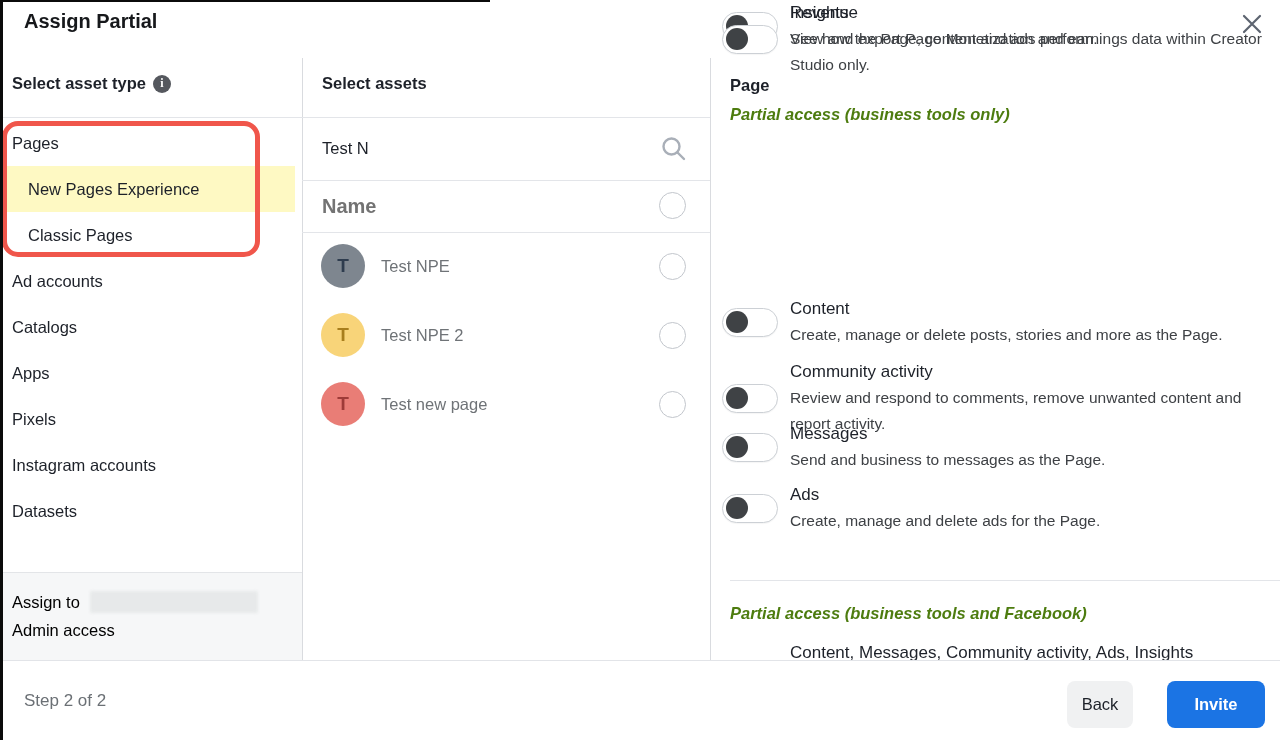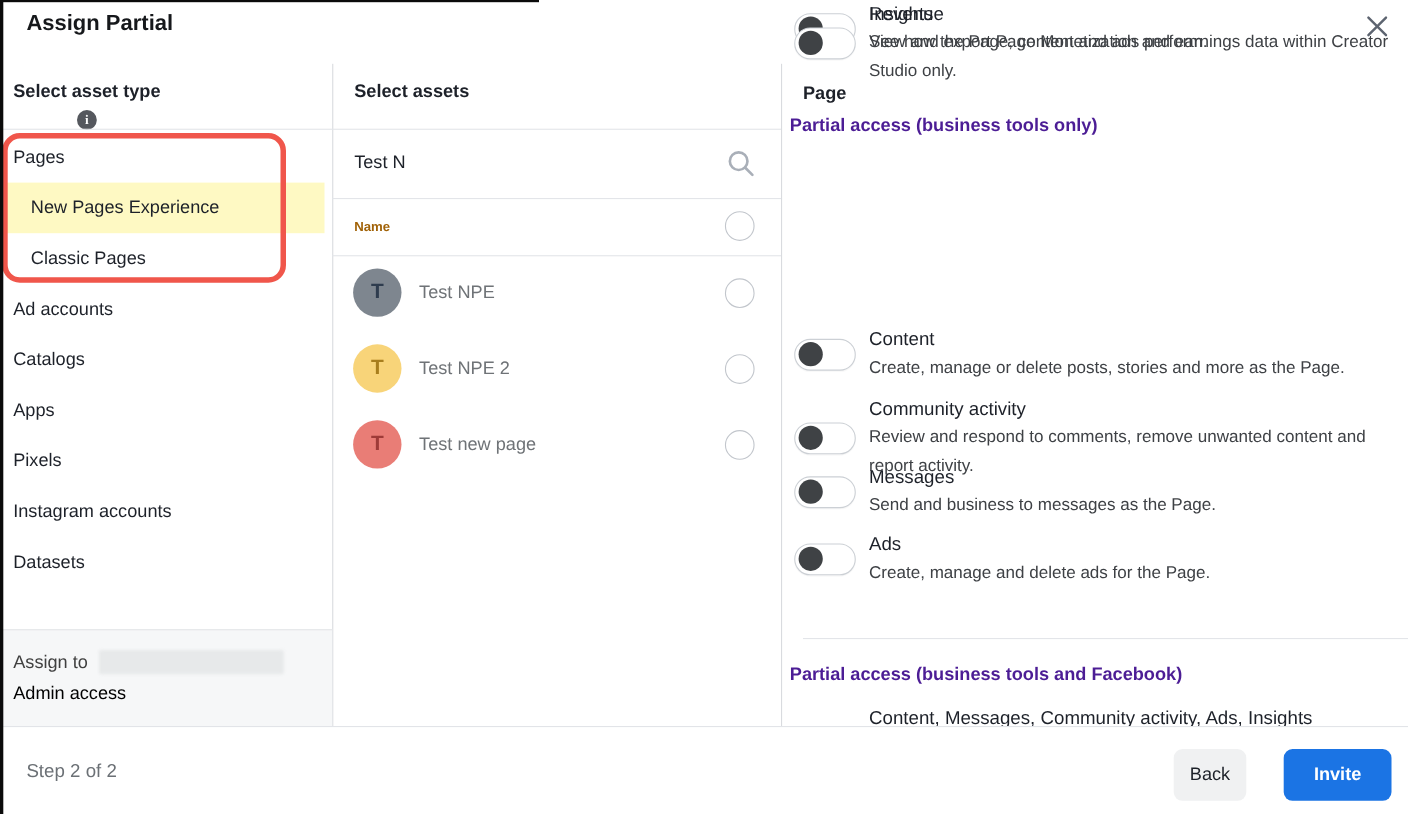--- a/index.html
+++ b/index.html
@@ -17,68 +17,68 @@
   .close-btn svg { display:block; }
 
   
   .vdiv { position:absolute; top:58px; width:1px; height:602px; background:#d9dbdf; }
   .vdiv1 { left:302px; } .vdiv2 { left:710px; }
   .hdiv { position:absolute; height:1px; background:#e3e5e9; }
 
   
   .col1 { position:absolute; left:0; top:0; width:302px; height:660px; }
   .col-heading { position:absolute; font-size:16.5px; font-weight:bold; color:#1d2129; }
-  .col1 .col-heading { left:12px; top:74px; display:flex; align-items:center; gap:7px;flex-direction:column; }
+  .col1 .col-heading { left:12px; top:74px; display:flex; align-items:center; gap:7px; }
   .info-icon { display:inline-flex; width:18px; height:18px; border-radius:50%; background:#55585e;
                color:#fff; font-size:12px; font-weight:bold; align-items:center; justify-content:center;
                font-family:"Liberation Serif", serif; }
   .col1 .hdiv.h1 { left:0; top:117px; width:302px; }
   .type-list { list-style:none; position:absolute; left:0; top:120px; width:302px; }
   .type-item { height:46px; line-height:46px; padding-left:12px; font-size:16.5px; color:#1d2129;
                width:295px; cursor:pointer; }
   .type-item.indent { padding-left:28px; }
   .type-item.selected { background:#fef9c3; }
   .annotation { position:absolute; left:2px; top:121px; width:258px; height:136px;
                 border:5px solid #F0564B; border-radius:16px; z-index:40; pointer-events:none; }
 
   .assign-to { position:absolute; left:0; top:572px; width:302px; height:88px;
                background:#f6f7f8; border-top:1px solid #e3e5e8; padding:18px 12px 0 12px; }
-  .assign-line { font-size:16.5px; color:#404040; display:flex; align-items:center; }
+  .assign-line { font-size:16.5px; color:#000000; display:flex; align-items:center; }
   .redacted { display:inline-block; width:168px; height:22px; margin-left:10px;
               background:#e7e9ea; border-radius:2px; filter:blur(1.5px); }
   .admin-label { margin-top:8px; font-size:16.5px; color:#000000; }
 
   
   .col2 { position:absolute; left:302px; top:0; width:408px; height:660px; }
   .col2 .col-heading { left:20px; top:74px; }
   .col2 .hdiv.h1 { left:0; top:117px; width:408px; }
   .search-input { position:absolute; left:20px; top:130px; width:310px; height:36px; border:none;
                   outline:none; font-size:16.5px; color:#1d2129; font-family:"Liberation Sans", sans-serif;
                   background:transparent; }
   .search-icon { position:absolute; left:358px; top:135px; }
   .col2 .hdiv.h2 { left:0; top:180px; width:408px; }
   .name-header { position:absolute; left:20px; top:192px; height:28px; line-height:28px;
-                 font-size:12px; font-weight:bold; color:#a16207; }
+                 font-size:20px; font-weight:bold; color:#737373; }
   .radio { position:absolute; width:27px; height:27px; border:1.5px solid #c2c6cc; border-radius:50%;
            background:#fff; cursor:pointer; }
   .radio.hdr { left:357px; top:192px; }
   .col2 .hdiv.h3 { left:0; top:232px; width:408px; }
   .asset-row { position:absolute; left:0; width:408px; height:69px; }
   .asset-row .avatar { position:absolute; left:19px; top:12px; width:44px; height:44px; border-radius:50%;
                        display:flex; align-items:center; justify-content:center;
                        font-size:19px; font-weight:bold; }
   .asset-row .asset-name { position:absolute; left:79px; top:0; height:69px; line-height:69px;
                            font-size:16.5px; color:#6f7377; }
   .asset-row .radio { left:357px; top:21px; }
   .row0 { top:232px; } .row1 { top:301px; } .row2 { top:370px; }
 
   
   .col3 { position:absolute; left:710px; top:0; width:570px; height:660px; overflow:hidden; }
   .page-heading { position:absolute; left:20px; top:76px; font-size:16.5px; font-weight:bold; color:#1d2129; }
-  .section-heading { position:absolute; left:8px; font-size:16.5px; font-weight:bold; color:#4c1d95; }
+  .section-heading { position:absolute; left:20px; font-size:16.5px; font-weight:bold; color:#4d7c0f;font-style:italic; }
   .sec1 { top:105px; }
   .perm-item { position:absolute; left:12px; right:18px; display:flex; align-items:center; }
   .perm-item:nth-of-type(1) { top:144px; }
   .perm-item:nth-of-type(2) { top:207px; }
   .perm-item:nth-of-type(3) { top:296px; }
   .perm-item:nth-of-type(4) { top:359px; }
   .perm-item:nth-of-type(5) { top:421px; }
   .perm-item:nth-of-type(6) { top:482px; }
   .toggle { width:56px; height:29px; border:1px solid #ccd0d5; border-radius:15px; background:#fff;
             position:relative; flex:0 0 56px; cursor:pointer; box-shadow:0 1px 1px rgba(0,0,0,0.04); }

